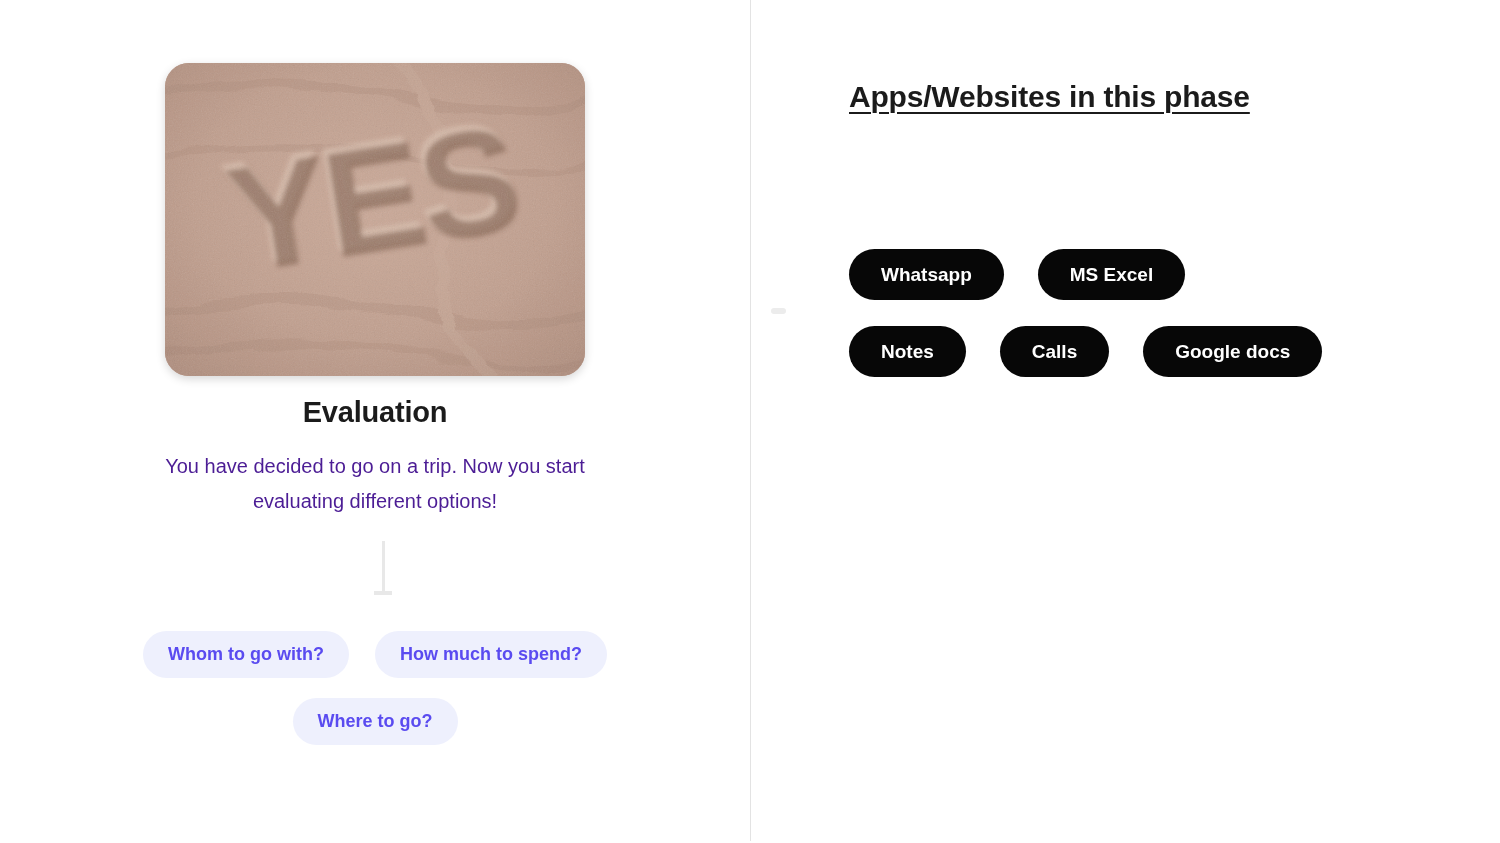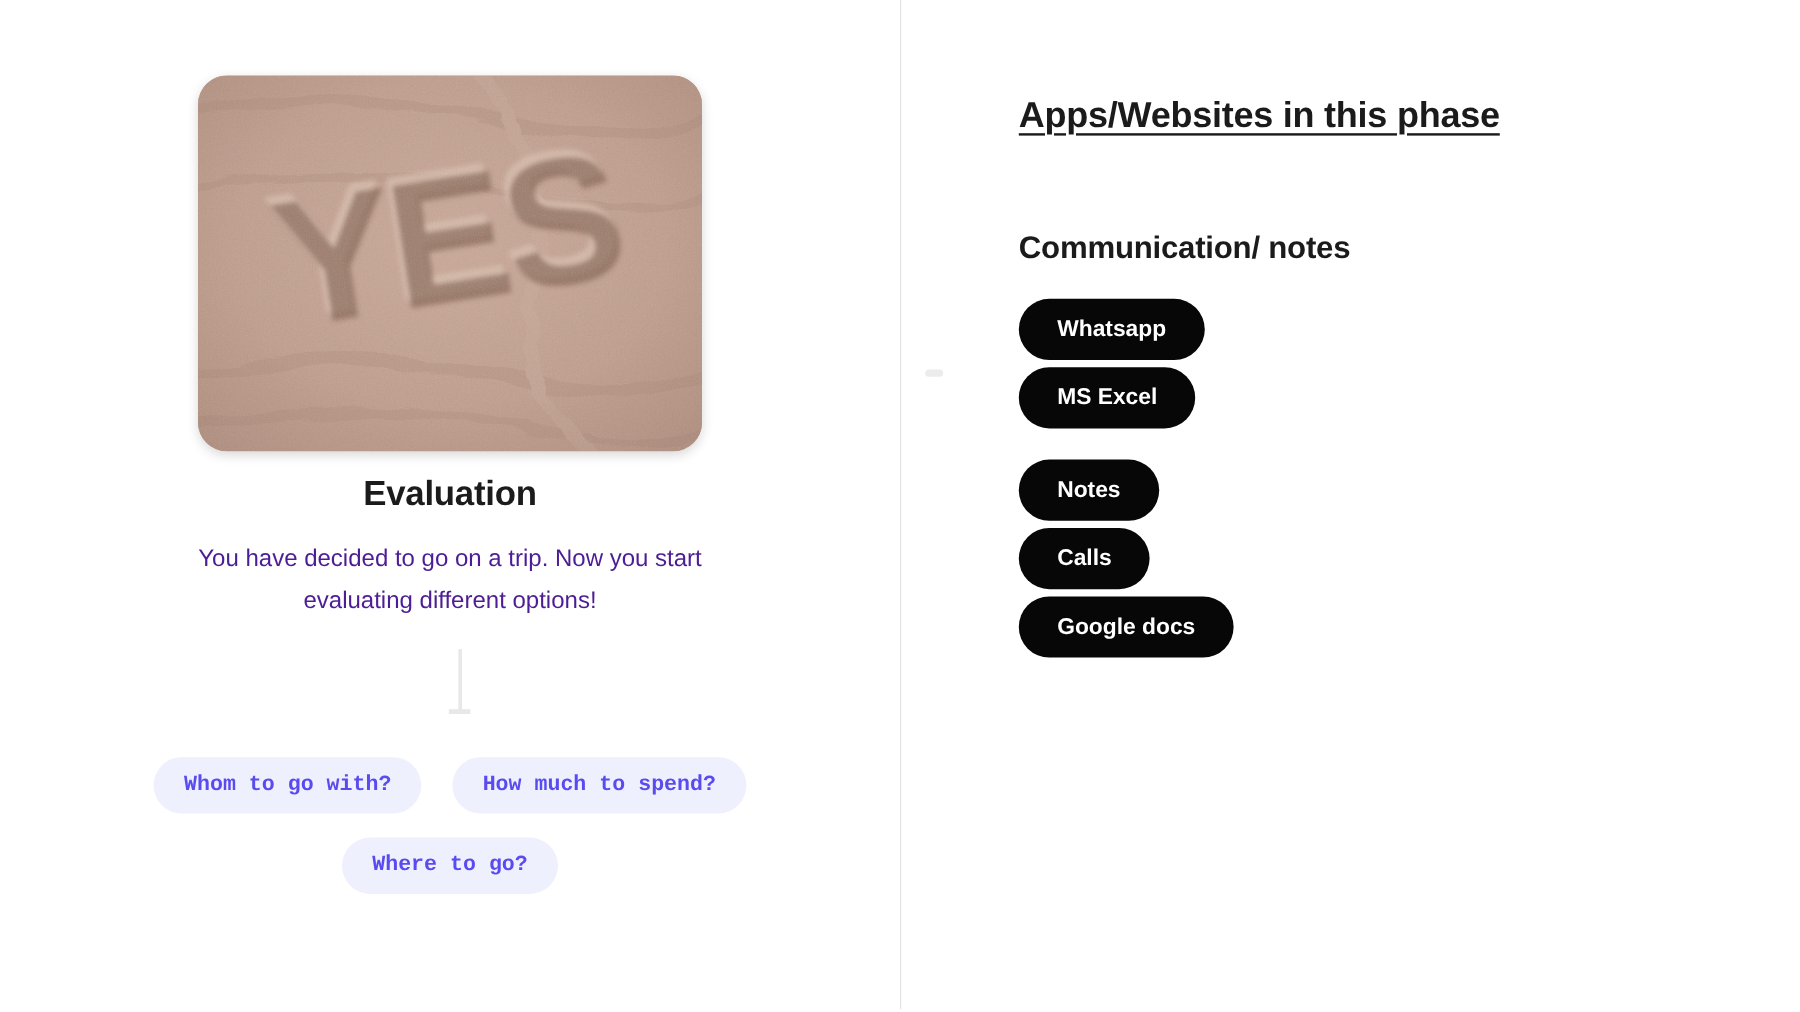--- a/index.html
+++ b/index.html
@@ -126,21 +126,21 @@
 
   .q-pill {
     background: #eef0fd;
     color: #5a4bf0;
     font-size: 18px;
     font-weight: bold;
     border-radius: 26px;
     padding: 13px 25px;
     white-space: nowrap;
     border: none;
-    font-family: Liberation Mono, monospace;
+    font-family: Liberation Sans, sans-serif;
     cursor: pointer;
     line-height: 21px;
   }
 
   
   .right-pane {
     position: absolute;
     left: 788px;
     top: 0;
     width: 749px;
@@ -174,22 +174,21 @@
 
   .app-rows {
     position: absolute;
     left: 61px;
     top: 249px;
     width: 640px;
   }
   .app-row {
     display: flex;
     align-items: flex-start;
-    gap: 6px;
-    flex-direction: column;
+    gap: 34px;
   }
   .app-row + .app-row { margin-top: 26px; }
 
   .app-pill {
     background: #070707;
     color: #ffffff;
     font-size: 19px;
     font-weight: bold;
     border-radius: 30px;
     padding: 14px 32px;
@@ -281,21 +280,20 @@
 
   </div>
 
   <div class="pane-divider"></div>
   <div class="pane-handle"></div>
 
   <div class="right-pane">
 
     <div class="apps-heading">Apps/Websites in this phase</div>
 
-    <div class="category-heading">Communication/ notes</div>
 
     <div class="app-rows">
       <div class="app-row">
         <button class="app-pill">Whatsapp</button>
         <button class="app-pill">MS Excel</button>
       </div>
       <div class="app-row">
         <button class="app-pill">Notes</button>
         <button class="app-pill">Calls</button>
         <button class="app-pill">Google docs</button>

